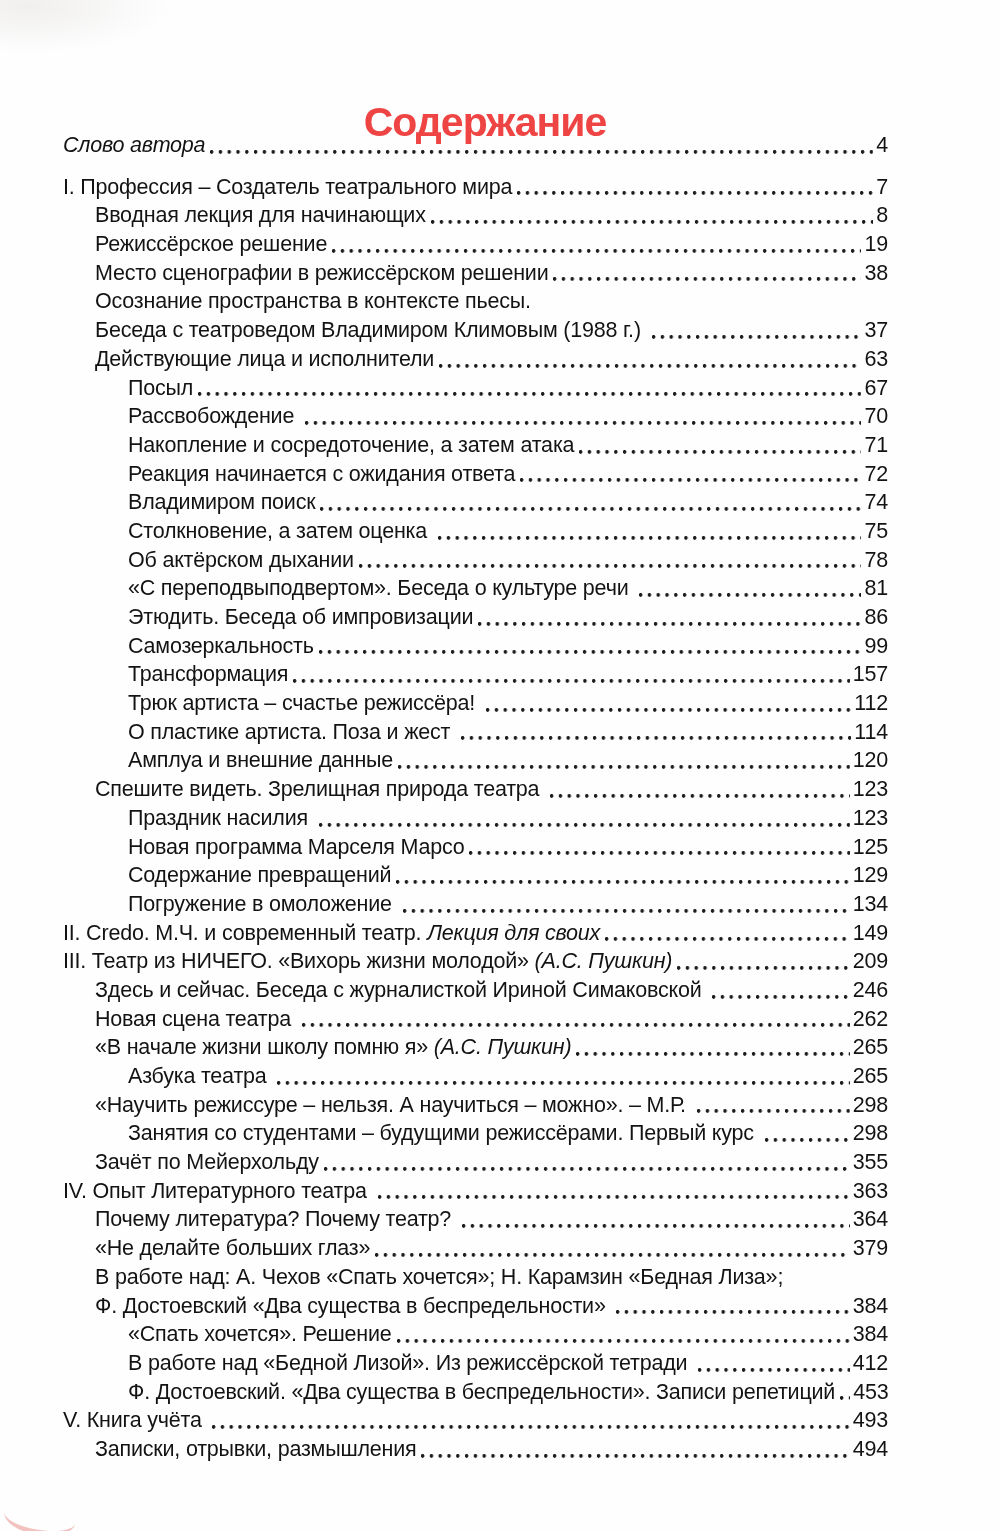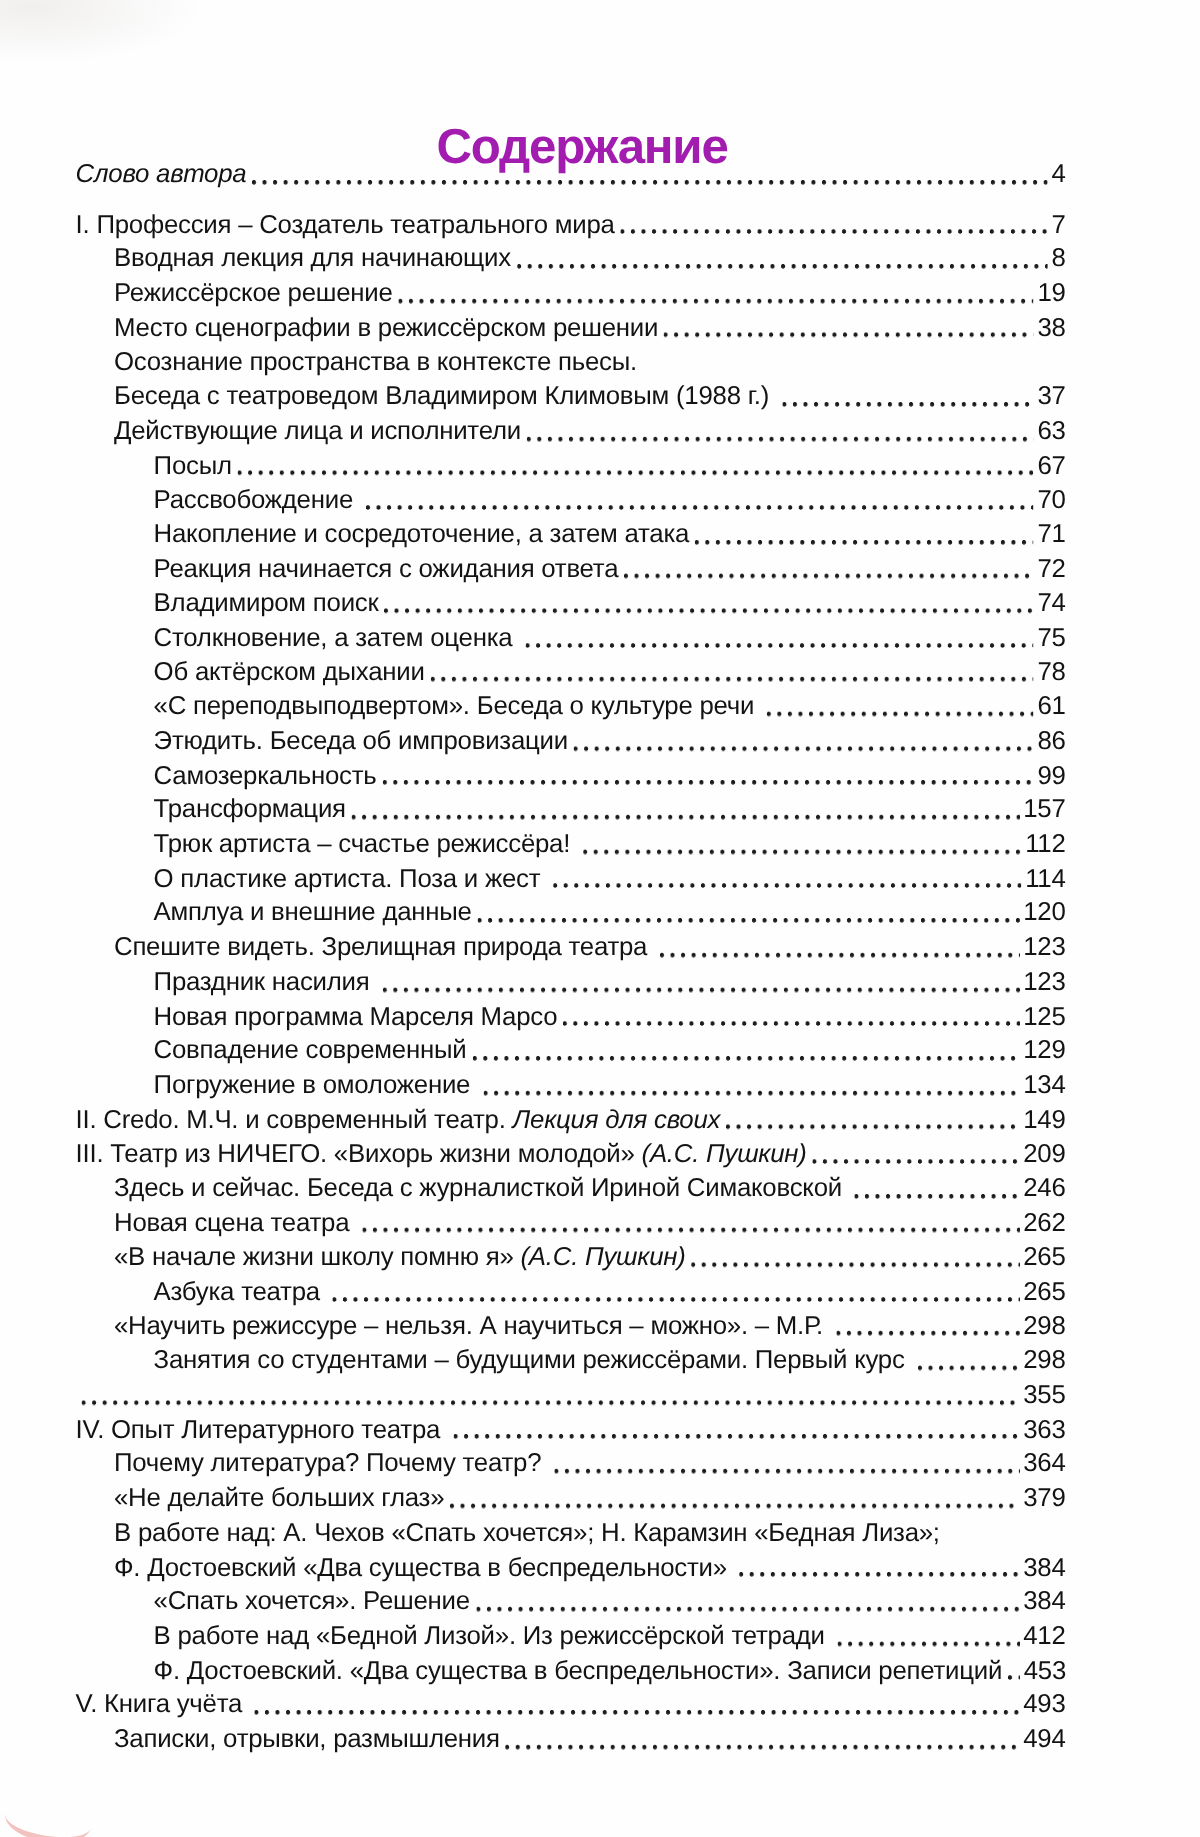--- a/index.html
+++ b/index.html
@@ -3,21 +3,21 @@
 <meta charset="utf-8">
 <style>
   html,body{margin:0;padding:0;}
   body{
     width:1000px;height:1531px;position:relative;background:#fefefe;
     font-family:"Liberation Sans","DejaVu Sans",sans-serif;color:#131313;
     overflow:hidden;
   }
   .page-title{
     position:absolute;top:72px;left:0;width:970px;text-align:center;
-    font-size:41px;font-weight:700;letter-spacing:-1px;color:#a21caf;
+    font-size:41px;font-weight:700;letter-spacing:-1px;color:#ef4444;
   }
   .toc{
     position:absolute;top:131px;left:63px;width:825px;
     font-size:21.5px;line-height:28.7px;letter-spacing:-0.2px;
   }
   .row{
     display:flex;align-items:baseline;white-space:pre;height:28.7px;
   }
   .row.gap{margin-top:13px;}
   .row .t{flex:0 0 auto;}
@@ -125,21 +125,21 @@
     <span class="num">75</span>
   </div>
     <div class="row ind2">
     <span class="t"><span class="">Об актёрском дыхании</span></span>
     <span class="dots"></span>
     <span class="num">78</span>
   </div>
     <div class="row ind2">
     <span class="t"><span class="">«С переподвыподвертом». Беседа о культуре речи </span></span>
     <span class="dots"></span>
-    <span class="num">61</span>
+    <span class="num">81</span>
   </div>
     <div class="row ind2">
     <span class="t"><span class="">Этюдить. Беседа об импровизации</span></span>
     <span class="dots"></span>
     <span class="num">86</span>
   </div>
     <div class="row ind2">
     <span class="t"><span class="">Самозеркальность</span></span>
     <span class="dots"></span>
     <span class="num">99</span>
@@ -173,21 +173,21 @@
     <span class="t"><span class="">Праздник насилия </span></span>
     <span class="dots"></span>
     <span class="num">123</span>
   </div>
     <div class="row ind2">
     <span class="t"><span class="">Новая программа Марселя Марсо</span></span>
     <span class="dots"></span>
     <span class="num">125</span>
   </div>
     <div class="row ind2">
-    <span class="t"><span class="">Совпадение современный</span></span>
+    <span class="t"><span class="">Содержание превращений</span></span>
     <span class="dots"></span>
     <span class="num">129</span>
   </div>
     <div class="row ind2">
     <span class="t"><span class="">Погружение в омоложение </span></span>
     <span class="dots"></span>
     <span class="num">134</span>
   </div>
     <div class="row ind0">
     <span class="t"><span class="b">II. Credo. М.Ч. и современный театр. </span><span class="b i">Лекция для своих</span></span>
@@ -223,20 +223,21 @@
     <span class="t"><span class="b">«Научить режиссуре – нельзя. А научиться – можно». – М.Р. </span></span>
     <span class="dots"></span>
     <span class="num">298</span>
   </div>
     <div class="row ind2">
     <span class="t"><span class="">Занятия со студентами – будущими режиссёрами. Первый курс </span></span>
     <span class="dots"></span>
     <span class="num">298</span>
   </div>
     <div class="row ind1">
+    <span class="t"><span class="b">Зачёт по Мейерхольду</span></span>
     <span class="dots"></span>
     <span class="num">355</span>
   </div>
     <div class="row ind0">
     <span class="t"><span class="b">IV. Опыт Литературного театра </span></span>
     <span class="dots"></span>
     <span class="num">363</span>
   </div>
     <div class="row ind1">
     <span class="t"><span class="b">Почему литература? Почему театр? </span></span>

